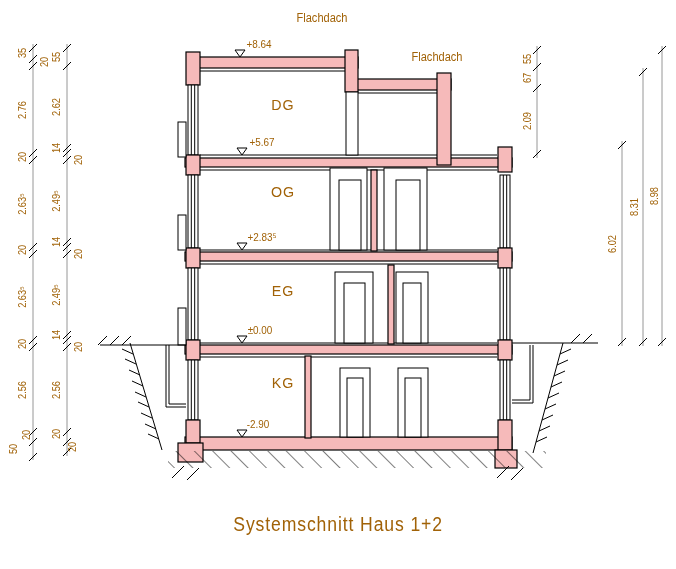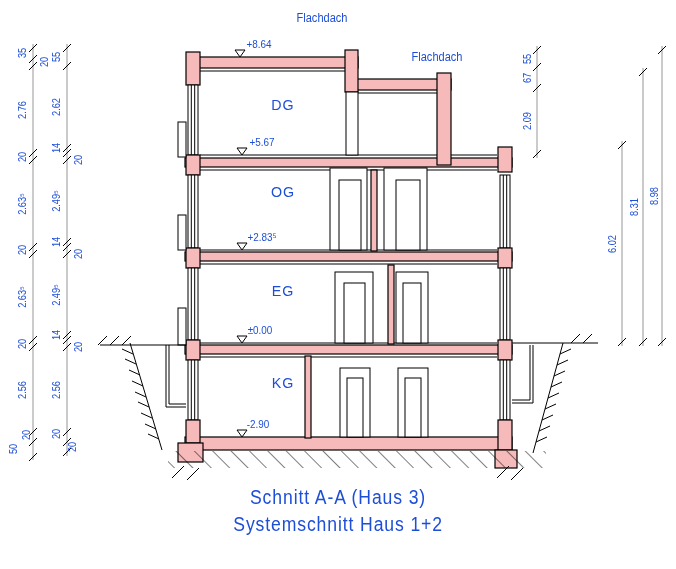--- a/index.html
+++ b/index.html
@@ -4,21 +4,21 @@
 <style>
   :root{
     --wall-fill:#f6baba;
     --line:#000000;
     --dim-line:#969696;
     --background:#ffffff;
   }
   html,body{margin:0;padding:0;background:var(--background);}
   #canvas{
     position:relative;width:676px;height:569px;background:var(--background);
-    font-family:"Liberation Sans",sans-serif;color:#1d4ed8;overflow:hidden;
+    font-family:"Liberation Sans",sans-serif;color:#a16207;overflow:hidden;
   }
   #drawing{position:absolute;left:0;top:0;}
   .wallf{fill:var(--wall-fill);stroke:var(--line);stroke-width:1.2;}
   .wht{fill:#ffffff;stroke:var(--line);stroke-width:1;}
   .ln{stroke:var(--line);stroke-width:1;fill:none;}
   .dimln{stroke:var(--dim-line);stroke-width:1;fill:none;}
   .tick{stroke:var(--line);stroke-width:1;fill:none;}
   .tri{fill:#ffffff;stroke:var(--line);stroke-width:1;}
   .lbl{position:absolute;white-space:nowrap;}
   .dim{font-size:10px;transform:translate(-50%,-50%) rotate(-90deg) scaleX(.92);}
@@ -224,20 +224,17 @@
   <div class="lbl dim" style="left:72px;top:447px;">20</div>
 
   <div class="lbl dim" style="left:527px;top:59px;">55</div>
   <div class="lbl dim" style="left:527px;top:78px;">67</div>
   <div class="lbl dim" style="left:527px;top:121px;">2.09</div>
 
   <div class="lbl dim" style="left:612px;top:244px;">6.02</div>
   <div class="lbl dim" style="left:634px;top:207px;">8.31</div>
   <div class="lbl dim" style="left:654px;top:196px;">8.98</div>
 
-  <div class="title-wrap" style="top:486px;">
-    <span class="title-line">Schnitt A-A (Haus 3)</span>
-  </div>
   <div class="title-wrap" style="top:513px;">
     <span class="title-line">Systemschnitt Haus 1+2</span>
   </div>
 
 </div>
 
 </body></html>

